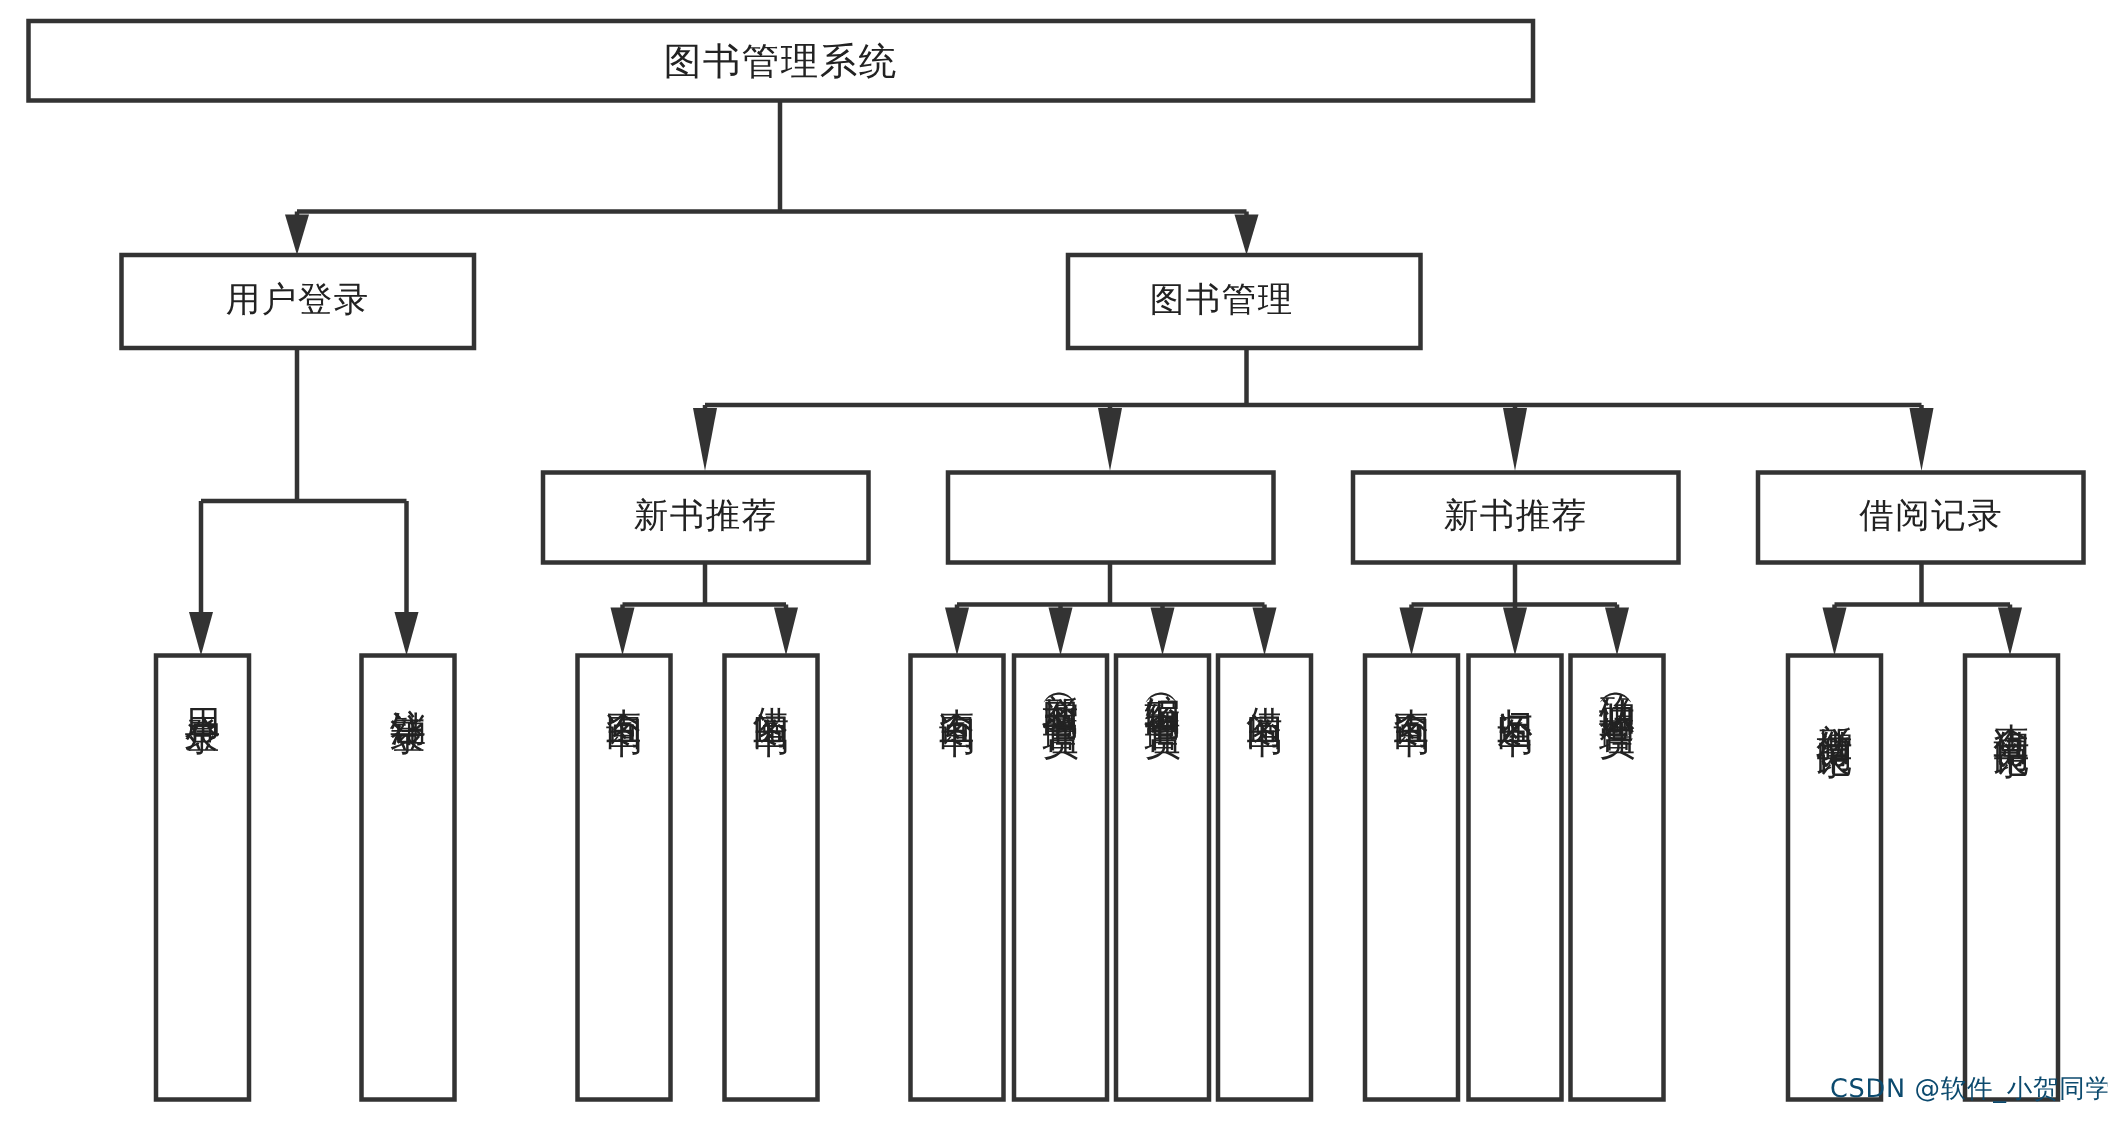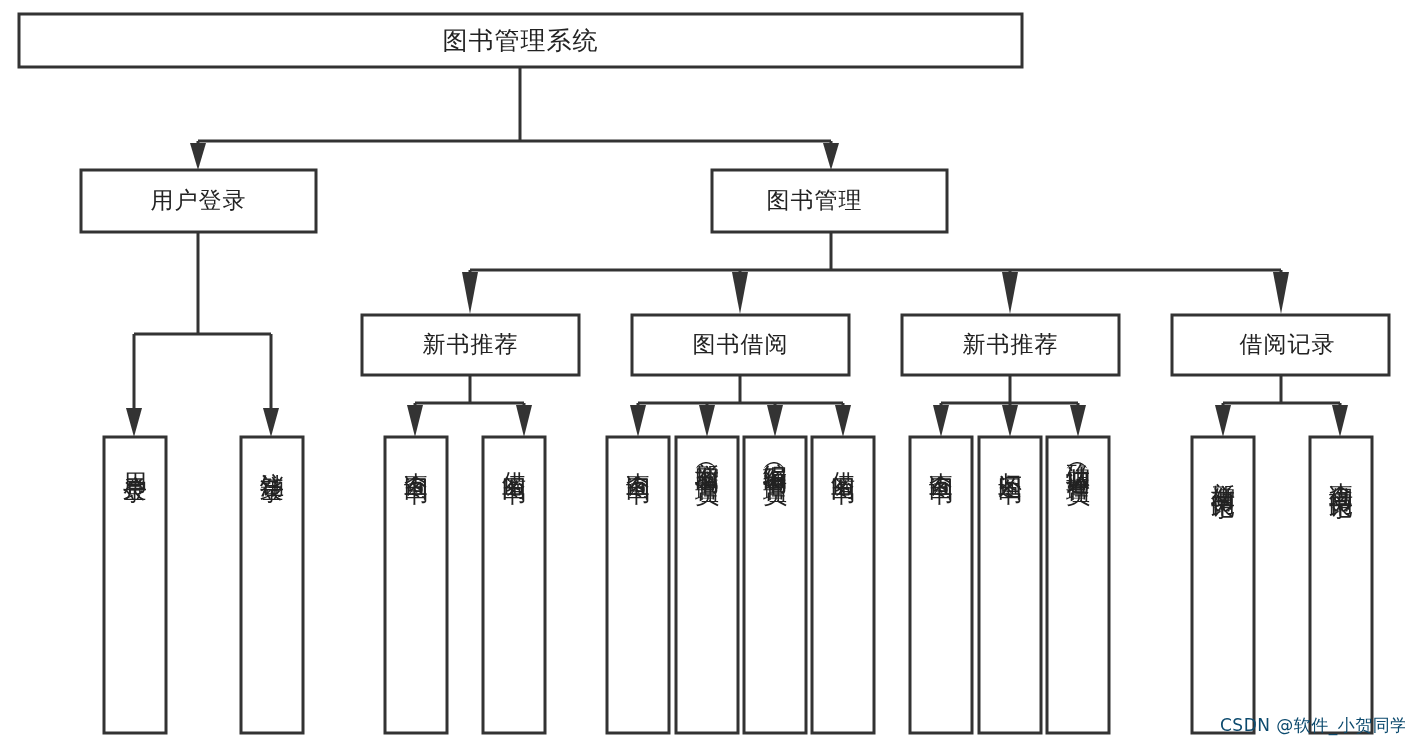--- a/index.html
+++ b/index.html
@@ -187,21 +187,20 @@
     <rect class="node-box" x="1310" y="437" width="62" height="296"></rect>
 
   </svg>
 
   <div class="node-label horizontal" style="left:19px; top:14px; width:1003px; height:53px; font-size:25px;">图书管理系统</div>
 
   <div class="node-label horizontal" style="left:81px; top:170px; width:235px; height:62px;">用户登录</div>
   <div class="node-label horizontal" style="left:712px; top:170px; width:205px; height:62px;">图书管理</div>
 
   <div class="node-label horizontal" style="left:362px; top:315px; width:217px; height:60px;">新书推荐</div>
-  <div class="node-label horizontal" style="left:632px; top:315px; width:217px; height:60px;">图书借阅</div>
   <div class="node-label horizontal" style="left:902px; top:315px; width:217px; height:60px;">新书推荐</div>
   <div class="node-label horizontal" style="left:1172px; top:315px; width:231px; height:60px;">借阅记录</div>
 
   <div class="node-label vertical" style="left:104px; top:437px; width:62px; height:296px;">用户登录</div>
   <div class="node-label vertical" style="left:241px; top:437px; width:62px; height:296px;">注销登录</div>
 
   <div class="node-label vertical" style="left:385px; top:437px; width:62px; height:296px;">查询图书</div>
   <div class="node-label vertical" style="left:483px; top:437px; width:62px; height:296px;">借阅图书</div>
 
   <div class="node-label vertical" style="left:607px; top:437px; width:62px; height:296px;">查询图书</div>

